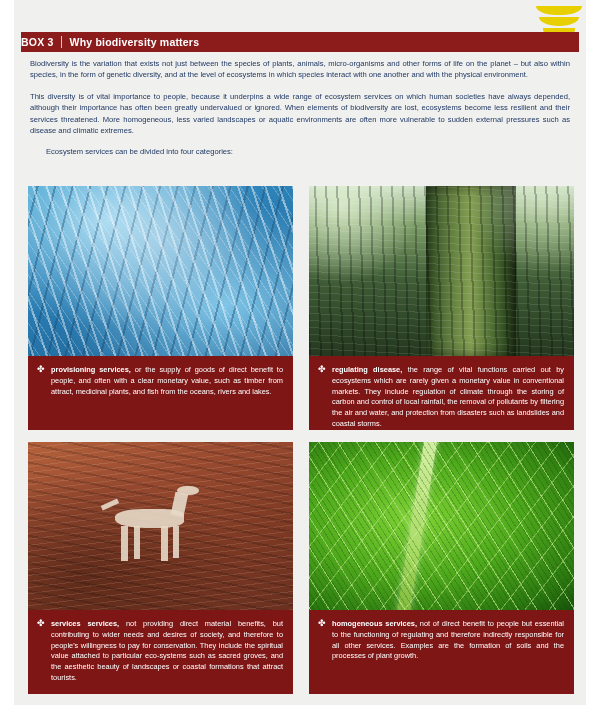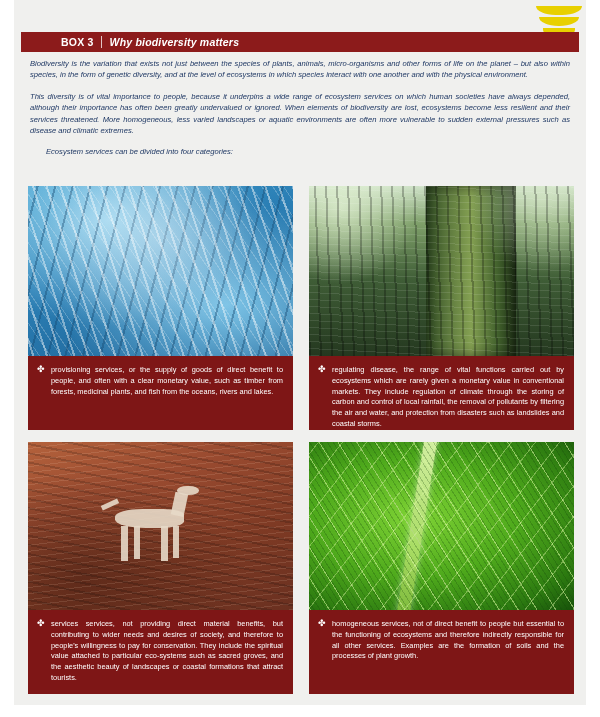--- a/index.html
+++ b/index.html
@@ -61,49 +61,46 @@
     height: 20px;
     background: #8c1b1b;
     color: #ffffff;
     font-size: 10.5px;
     font-weight: bold;
     line-height: 20px;
     letter-spacing: .2px;
   }
   .box-header .num {
     display: inline-block;
-    padding-left: 8px;
     padding-right: 7px;
-    margin-left: 32px;
   }
   .box-header .sep {
     display: inline-block;
     width: 1px;
     height: 12px;
     background: #ffffff;
     vertical-align: -2px;
     opacity: .75;
   }
   .box-header .ttl {
     display: inline-block;
     padding-left: 8px;
-    font-style: italic;
   }
 
   .intro {
     position: absolute;
     left: 30px;
     top: 58px;
     width: 540px;
     color: #1f3864;
     font-size: 7.6px;
     line-height: 11.4px;
     text-align: justify;
   }
-  .intro p { margin: 0 0 10px 0; font-style: italic; }
+  .intro p { margin: 0 0 10px 0; }
   .intro p:last-child { margin-bottom: 0; padding-left: 16px; }
 
   
   .grid {
     position: absolute;
     left: 28px;
     top: 186px;
     width: 546px;
     height: 508px;
   }
@@ -141,21 +138,21 @@
     left: 9px;
     top: 8px;
     color: #ffffff;
     font-size: 9px;
     line-height: 11px;
   }
   .caption .txt {
     display: block;
     padding-left: 13px;
   }
-  .caption b { font-weight: normal; }
+  .caption b { font-weight: bold; }
 
   
   
   .ph-kelp {
     background:
       radial-gradient(ellipse at 30% 20%, #9fd6ef 0%, rgba(159,214,239,0) 55%),
       radial-gradient(ellipse at 75% 70%, #7cc3e6 0%, rgba(124,195,230,0) 60%),
       linear-gradient(160deg, #3f9ecd 0%, #2b7fb5 40%, #1c5f92 100%);
   }
   .ph-kelp::before {
@@ -285,21 +282,21 @@
     <p>Ecosystem services can be divided into four categories:</p>
   </div>
 
   <div class="grid">
 
     <div class="card c1">
       <div class="photo h1 ph-kelp"></div>
       <div class="caption">
         <span class="bullet">✤</span>
         <span class="txt">
-          <b>provisioning services,</b><span> or the supply of goods of direct benefit to people, and often with a clear monetary value, such as timber from forests, medicinal plants, and fish from the oceans, rivers and lakes.</span>
+          <b>provisioning services,</b><span> or the supply of goods of direct benefit to people, and often with a clear monetary value, such as timber from attract, medicinal plants, and fish from the oceans, rivers and lakes.</span>
         </span>
       </div>
     </div>
 
     <div class="card c2">
       <div class="photo h2 ph-forest"></div>
       <div class="caption">
         <span class="bullet">✤</span>
         <span class="txt">
           <b>regulating disease,</b><span> the range of vital functions carried out by ecosystems which are rarely given a monetary value in conventional markets. They include regulation of climate through the storing of carbon and control of local rainfall, the removal of pollutants by filtering the air and water, and protection from disasters such as landslides and coastal storms.</span>
@@ -326,19 +323,19 @@
           <b>services services,</b><span> not providing direct material benefits, but contributing to wider needs and desires of society, and therefore to people's willingness to pay for conservation. They include the spiritual value attached to particular eco-systems such as sacred groves, and the aesthetic beauty of landscapes or coastal formations that attract tourists.</span>
         </span>
       </div>
     </div>
 
     <div class="card c4">
       <div class="photo h4 ph-leaf"></div>
       <div class="caption">
         <span class="bullet">✤</span>
         <span class="txt">
-          <b>homogeneous services,</b><span> not of direct benefit to people but essential to the functioning of ecosystems and therefore indirectly responsible for all other services. Examples are the formation of soils and the processes of plant growth.</span>
+          <b>homogeneous services,</b><span> not of direct benefit to people but essential to the functioning of regulating and therefore indirectly responsible for all other services. Examples are the formation of soils and the processes of plant growth.</span>
         </span>
       </div>
     </div>
 
   </div>
 </div>
 
 </body></html>

